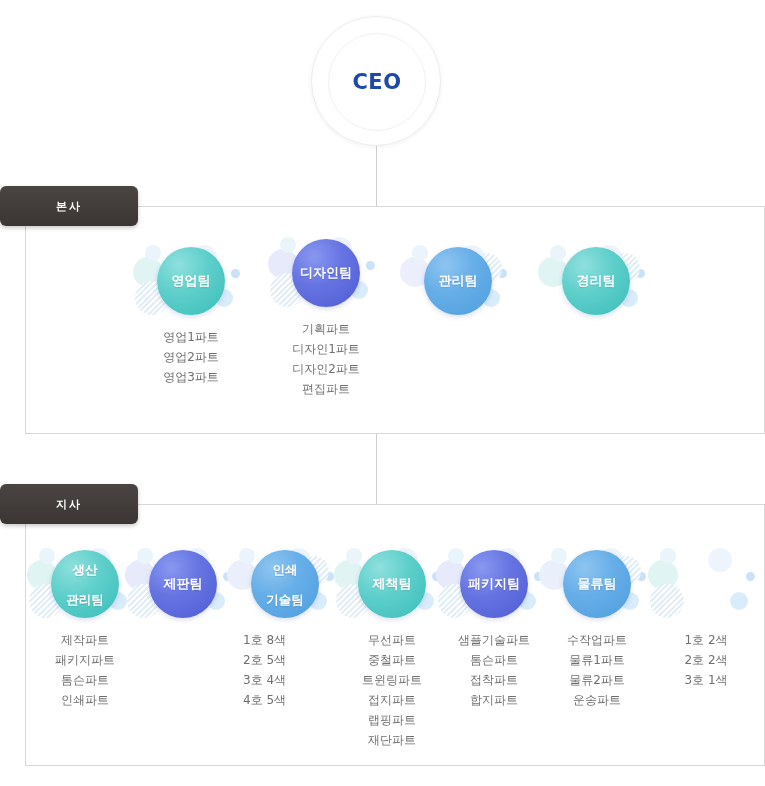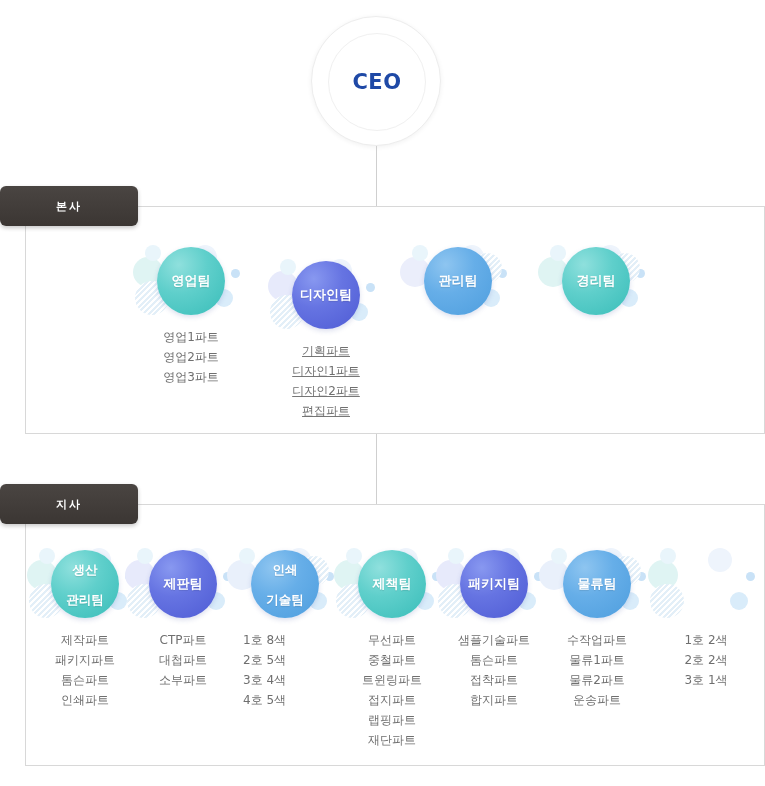--- a/index.html
+++ b/index.html
@@ -189,21 +189,21 @@
     <span class="deco d4"></span>
     <div class="circle c-teal">영업팀</div>
   </div>
   <div class="parts">
     <div>영업1파트</div>
     <div>영업2파트</div>
     <div>영업3파트</div>
   </div>
 </div>
 
-<div class="team" style="left:266px; top:259px;text-decoration:underline;">
+<div class="team" style="left:266px; top:237px;">
   <div class="bubble-wrap">
     <span class="deco d1" style="background:#e7eafb;"></span>
     <span class="deco d2"></span>
     <span class="deco d6"></span>
     <span class="deco d5"></span>
     <span class="deco d3"></span>
     <span class="deco d4"></span>
     <div class="circle c-indigo">디자인팀</div>
   </div>
   <div class="parts">
@@ -265,25 +265,20 @@
 
 <div class="team" style="left:123px; top:548px;">
   <div class="bubble-wrap">
     <span class="deco d1" style="background:#e7eafb;"></span>
     <span class="deco d2"></span>
     <span class="deco d6"></span>
     <span class="deco d5"></span>
     <span class="deco d3"></span>
     <span class="deco d4"></span>
     <div class="circle c-indigo">제판팀</div>
-  </div>
-  <div class="parts">
-    <div>CTP파트</div>
-    <div>대첩파트</div>
-    <div>소부파트</div>
   </div>
 </div>
 
 <div class="team" style="left:225px; top:548px;">
   <div class="bubble-wrap">
     <span class="deco d1" style="background:#e9f0fb;"></span>
     <span class="deco d2"></span>
     <span class="deco d7"></span>
     <span class="deco d5"></span>
     <span class="deco d3"></span>

